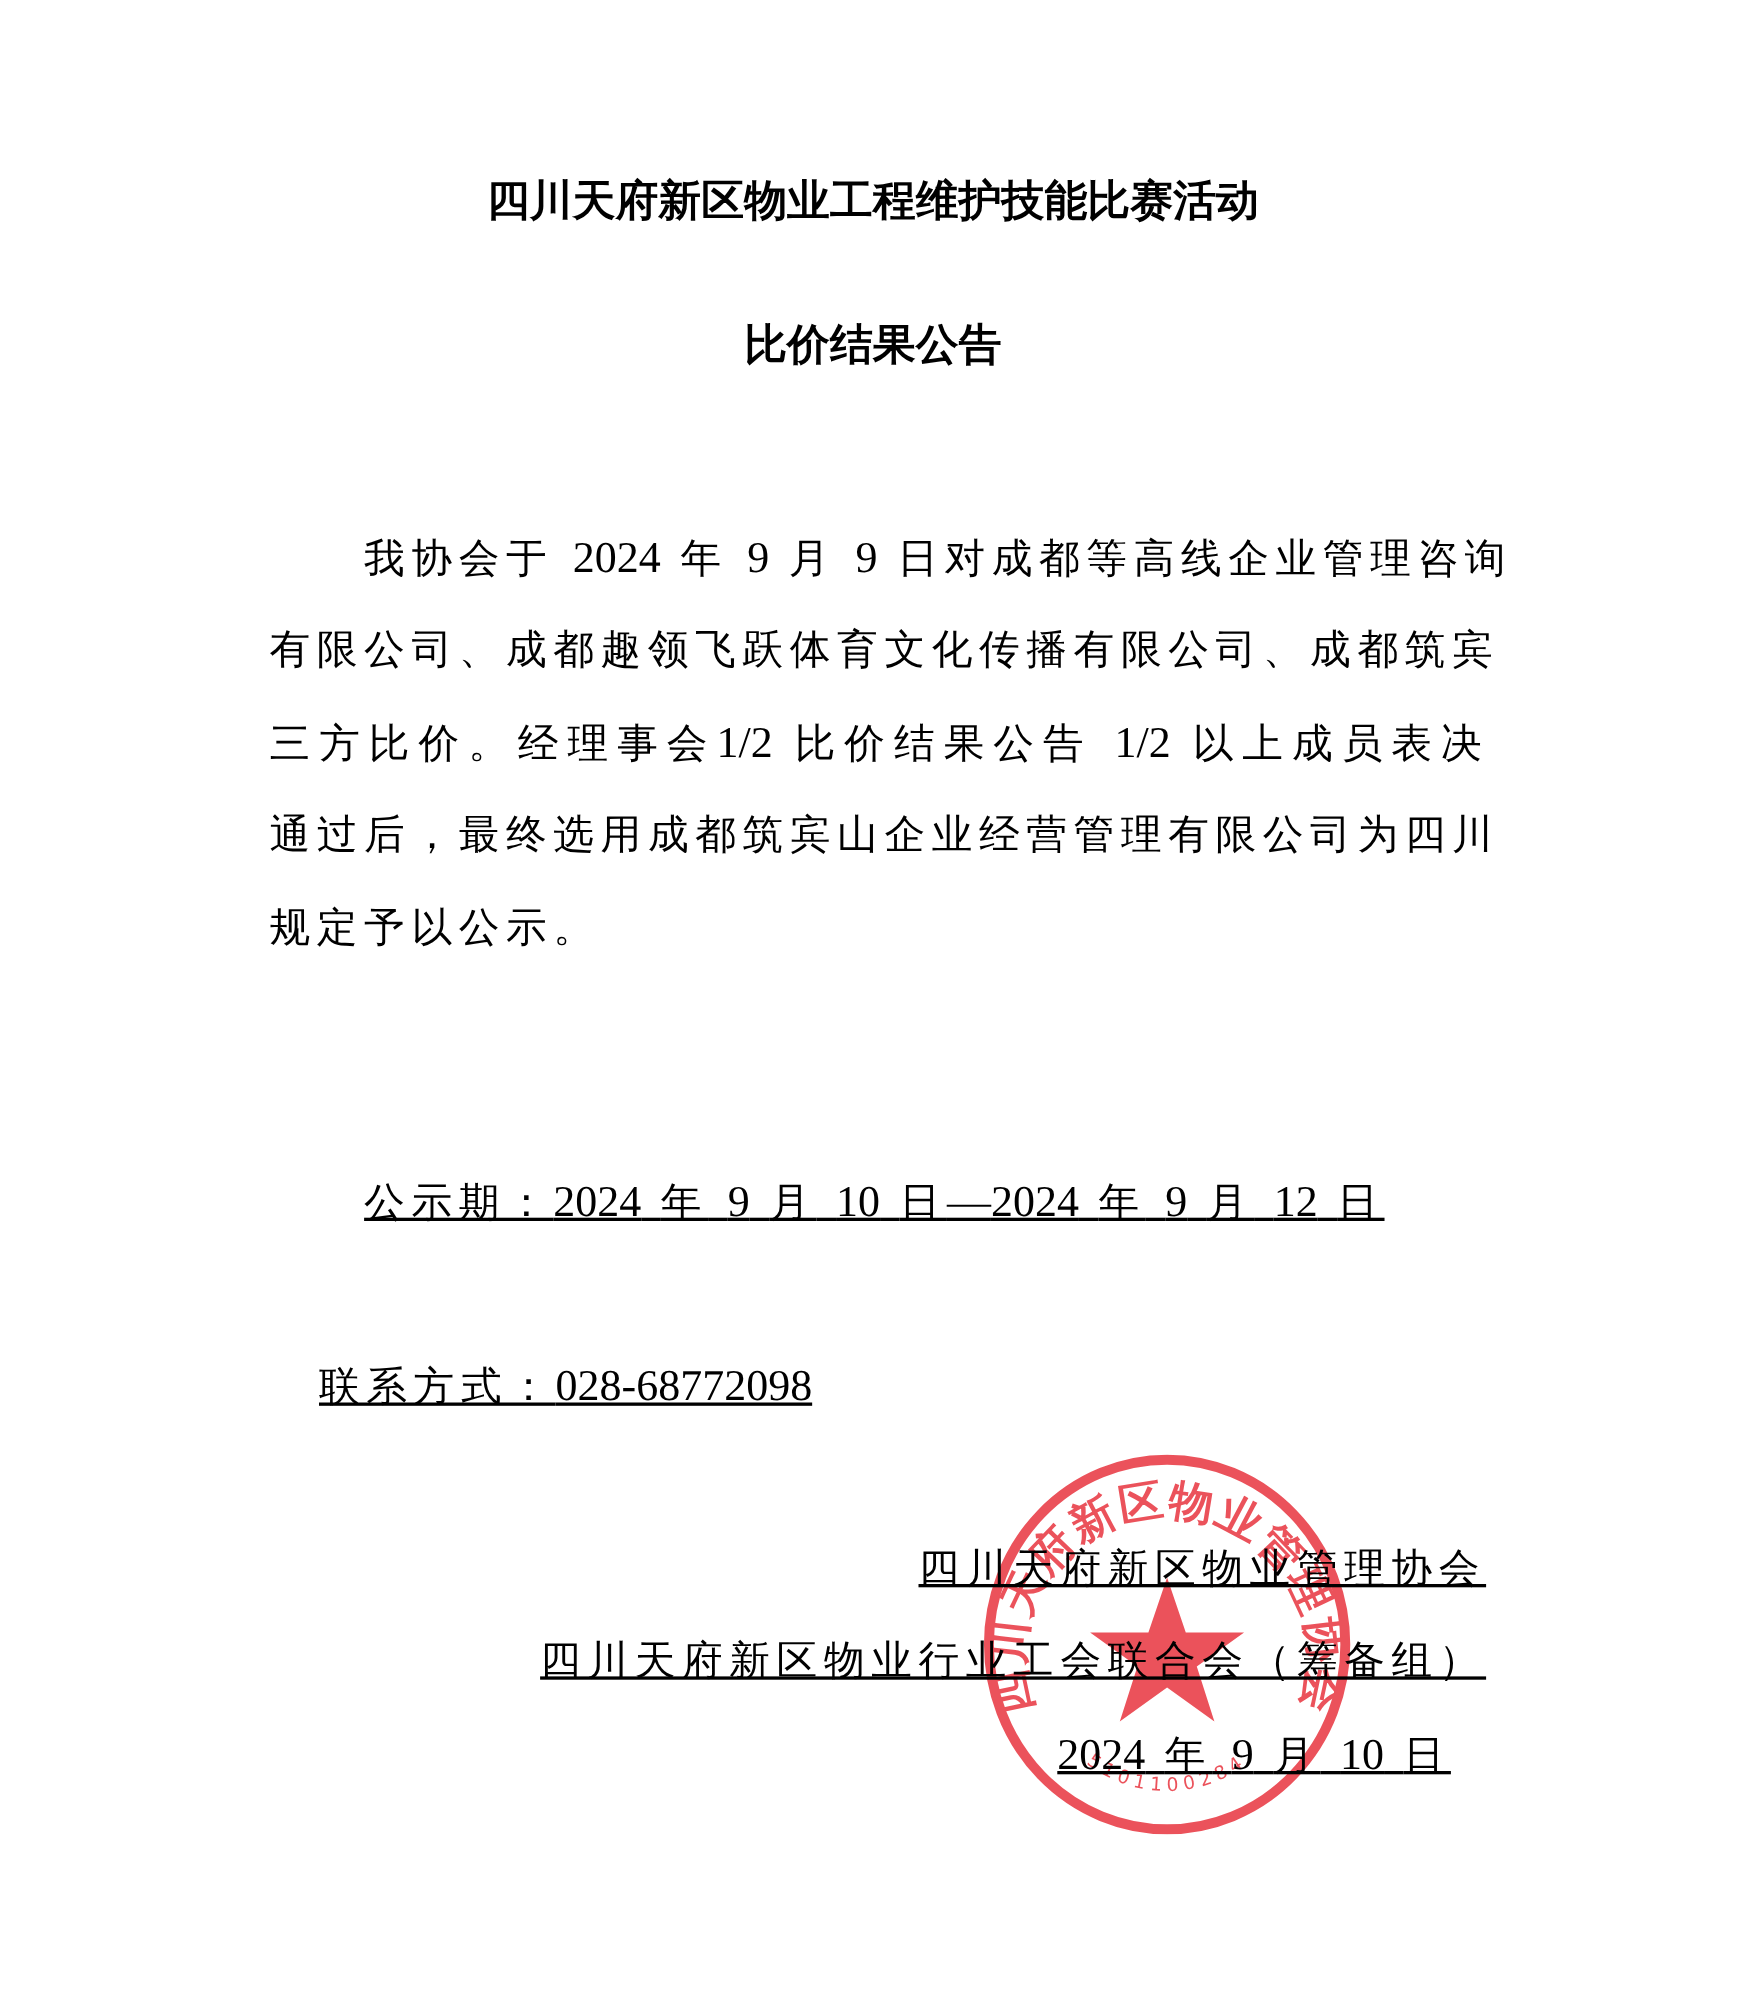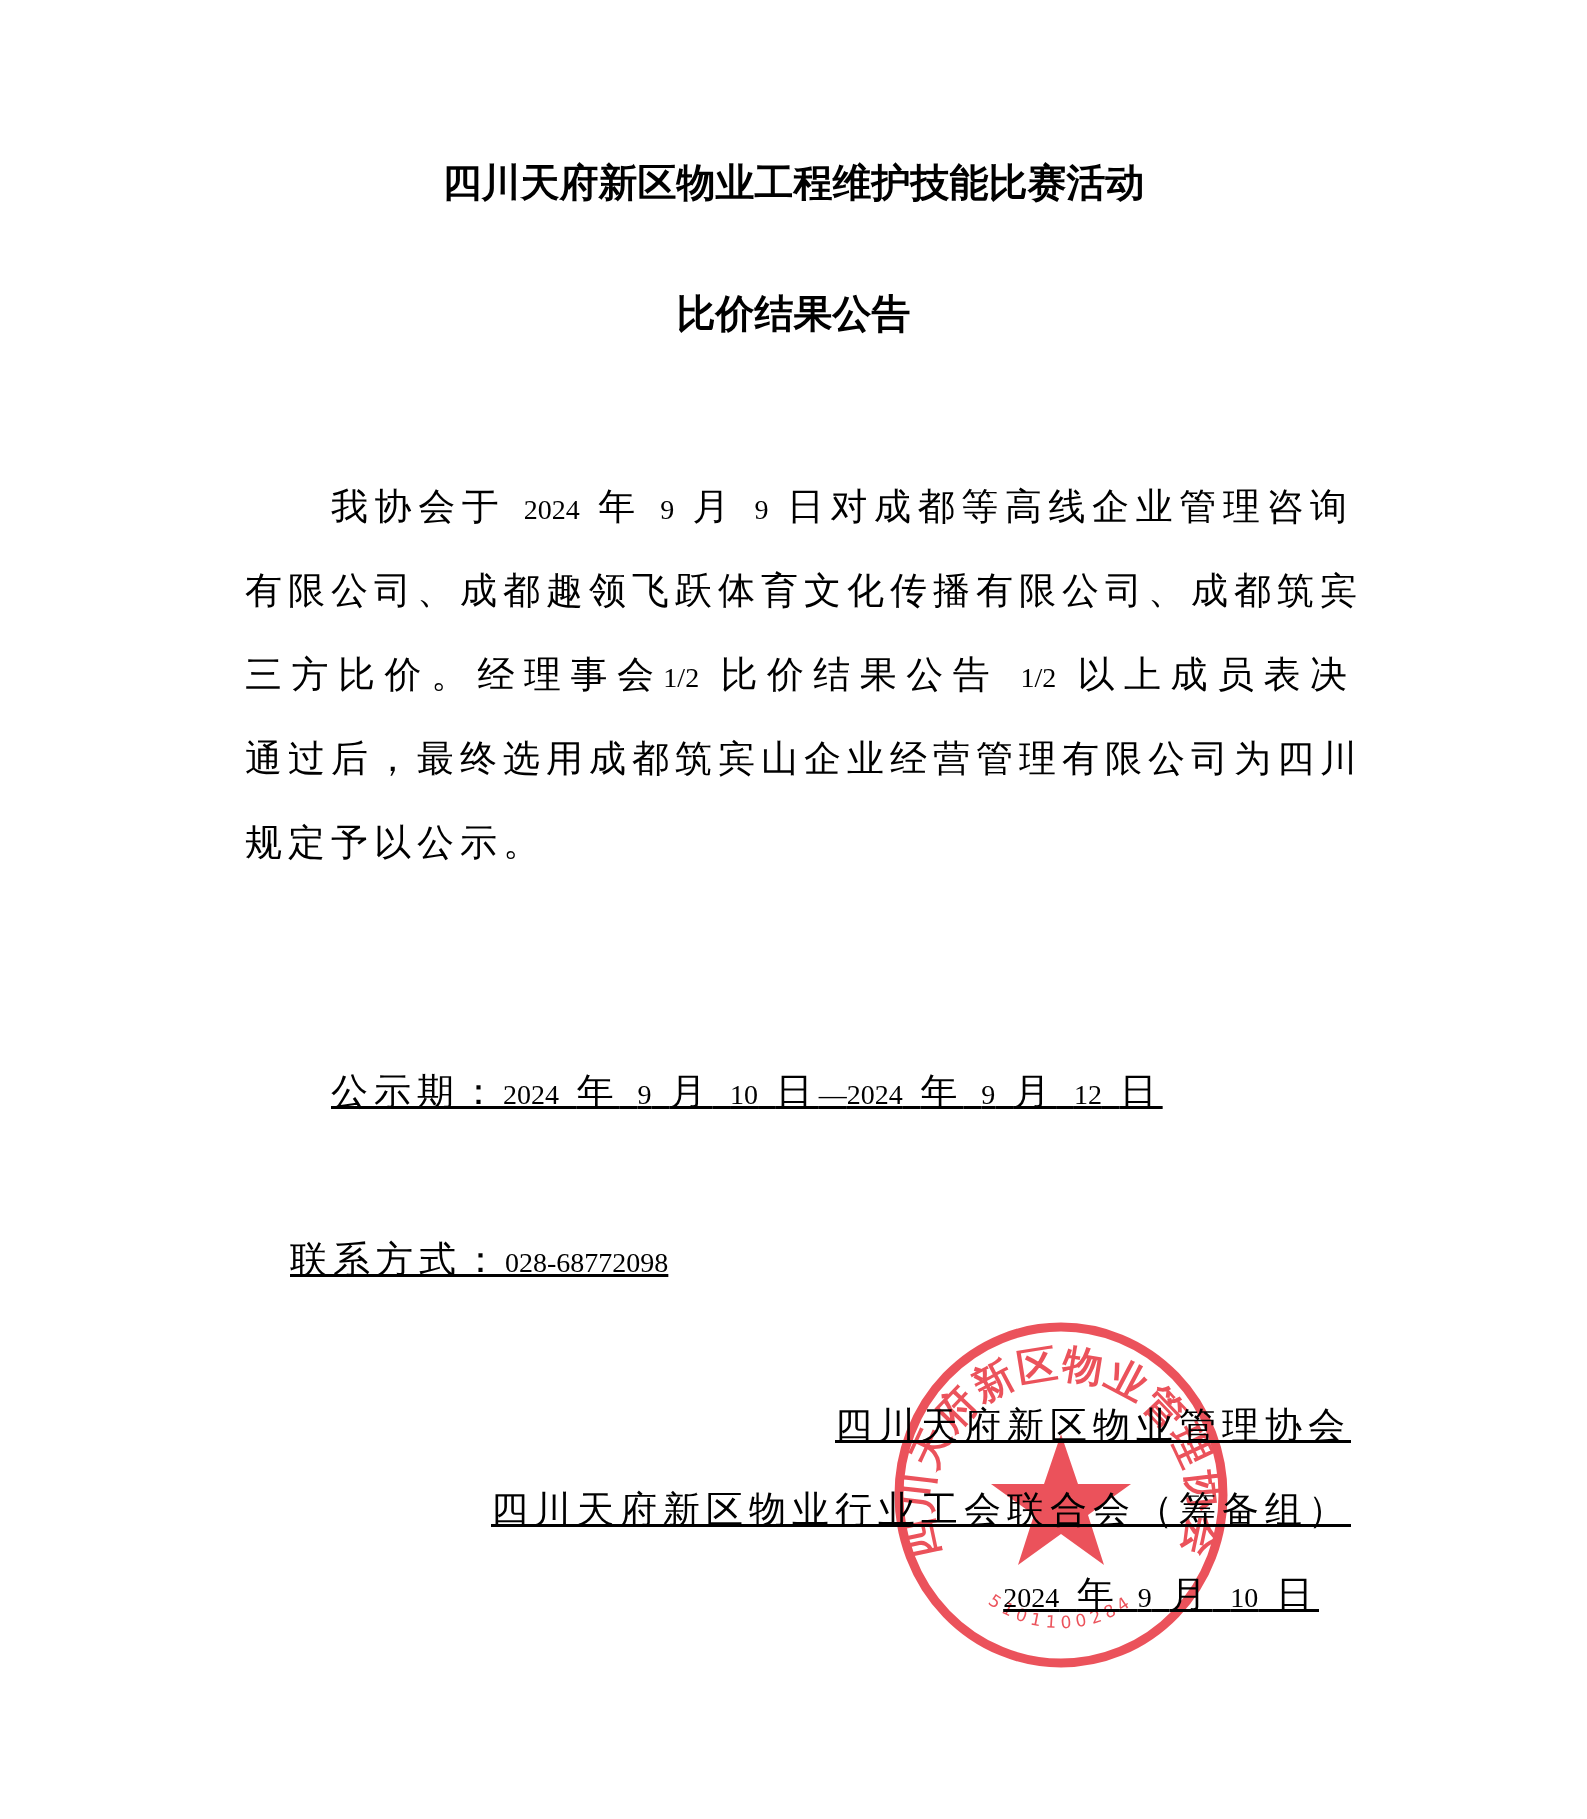--- a/index.html
+++ b/index.html
@@ -16,21 +16,21 @@
   .t2 { top: 294px; }
   .body-text {
     position: absolute; left: 245px; width: 1108px;
     font-size: 37px; line-height: 84px;
     text-align: justify; text-align-last: justify;
     letter-spacing: 6px;
   }
   .line { display: block; height: 84px; white-space: nowrap; }
   .line.first { padding-left: 86px; }
   .line.last { text-align-last: left; }
-  .num { font-family: "Liberation Serif", "DejaVu Serif", serif; font-size: 28px; letter-spacing: 0; }
+  .num { font-family: "Liberation Serif", "DejaVu Serif", serif; font-size: 40px; letter-spacing: 0; }
   .para-block { top: 465px; }
   .period { position: absolute; left: 331px; top: 1050px; font-size: 37px; line-height: 84px; letter-spacing: 6px; white-space: nowrap; }
   .contact { position: absolute; left: 290px; top: 1218px; font-size: 37px; line-height: 84px; letter-spacing: 6px; white-space: nowrap; }
   .sig { position: absolute; font-size: 37px; line-height: 84px; letter-spacing: 6px; white-space: nowrap; }
   .sig1 { right: 236px; top: 1384px; }
   .sig2 { right: 236px; top: 1468px; }
   .sig3 { right: 268px; top: 1553px; }
   .seal {
     position: absolute; left: 888px; top: 1322px; width: 346px; height: 346px;
     opacity: 0.85; pointer-events: none;

